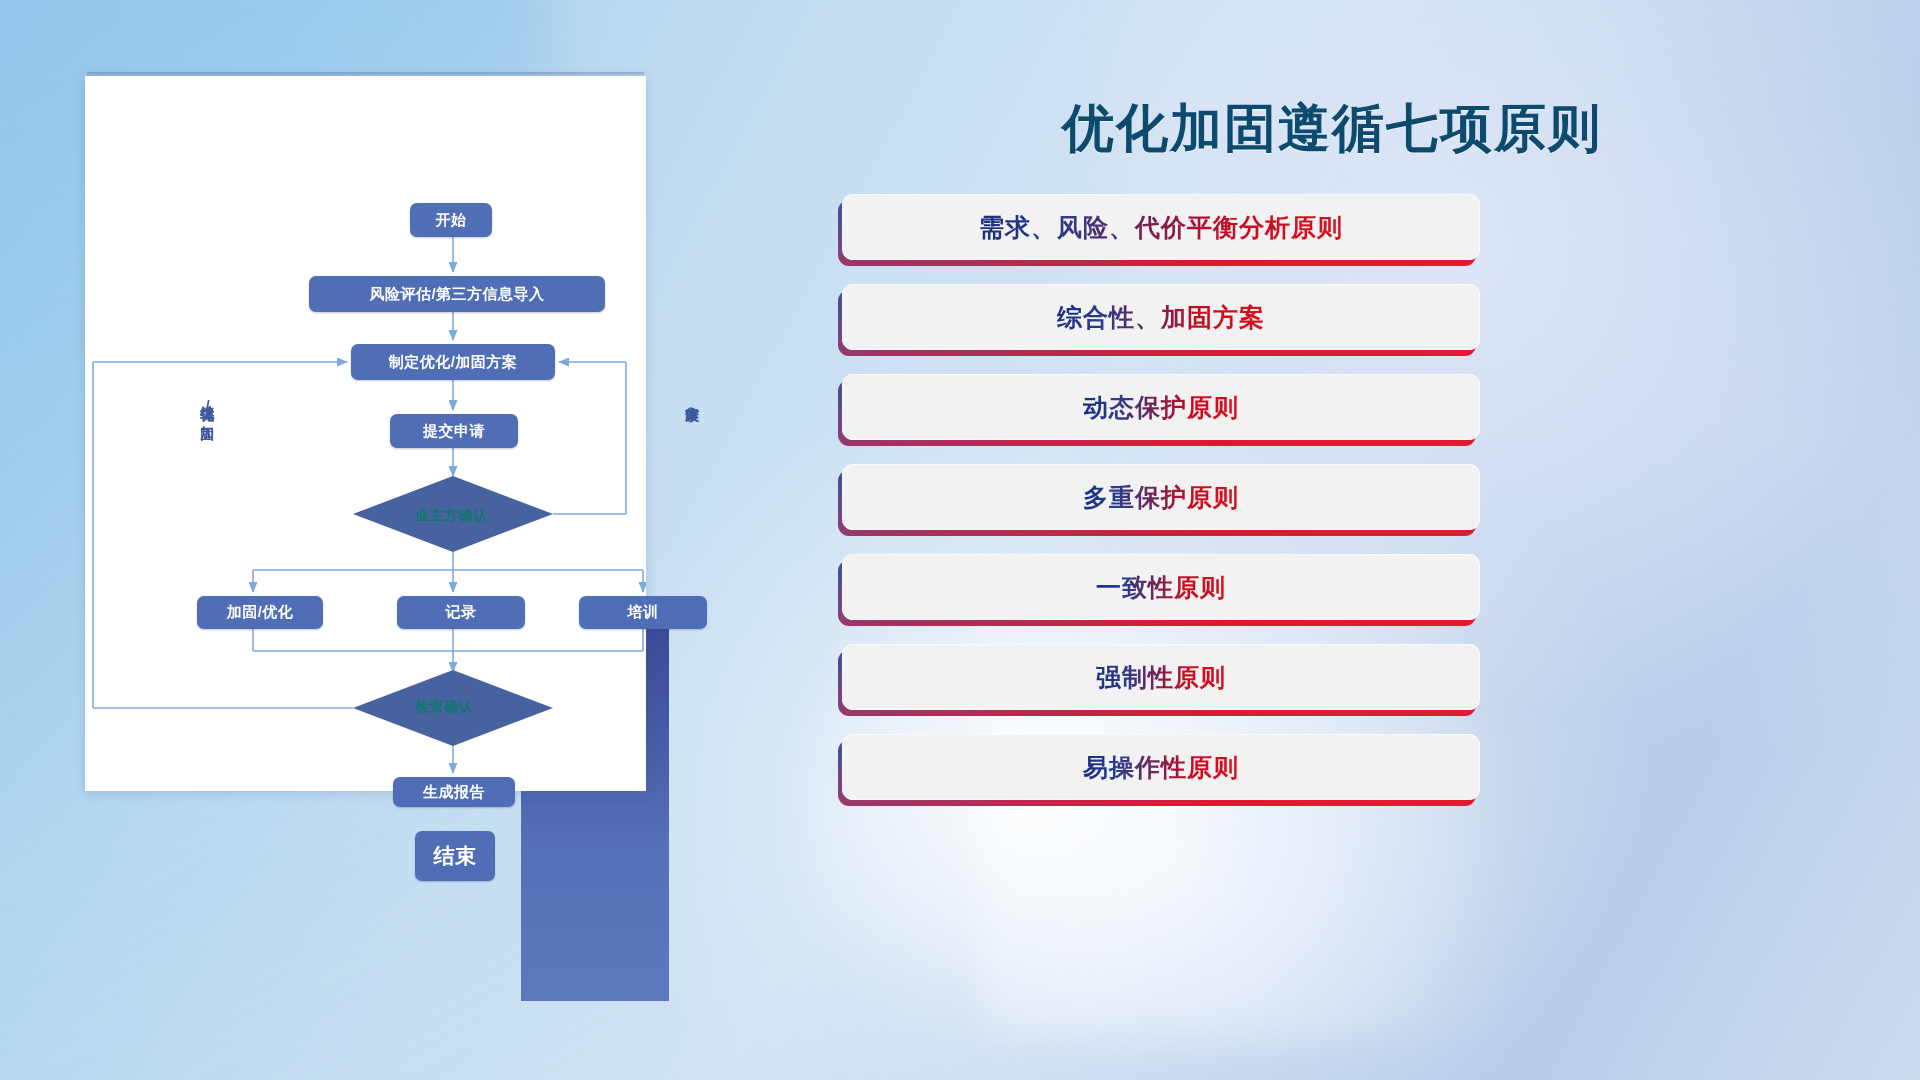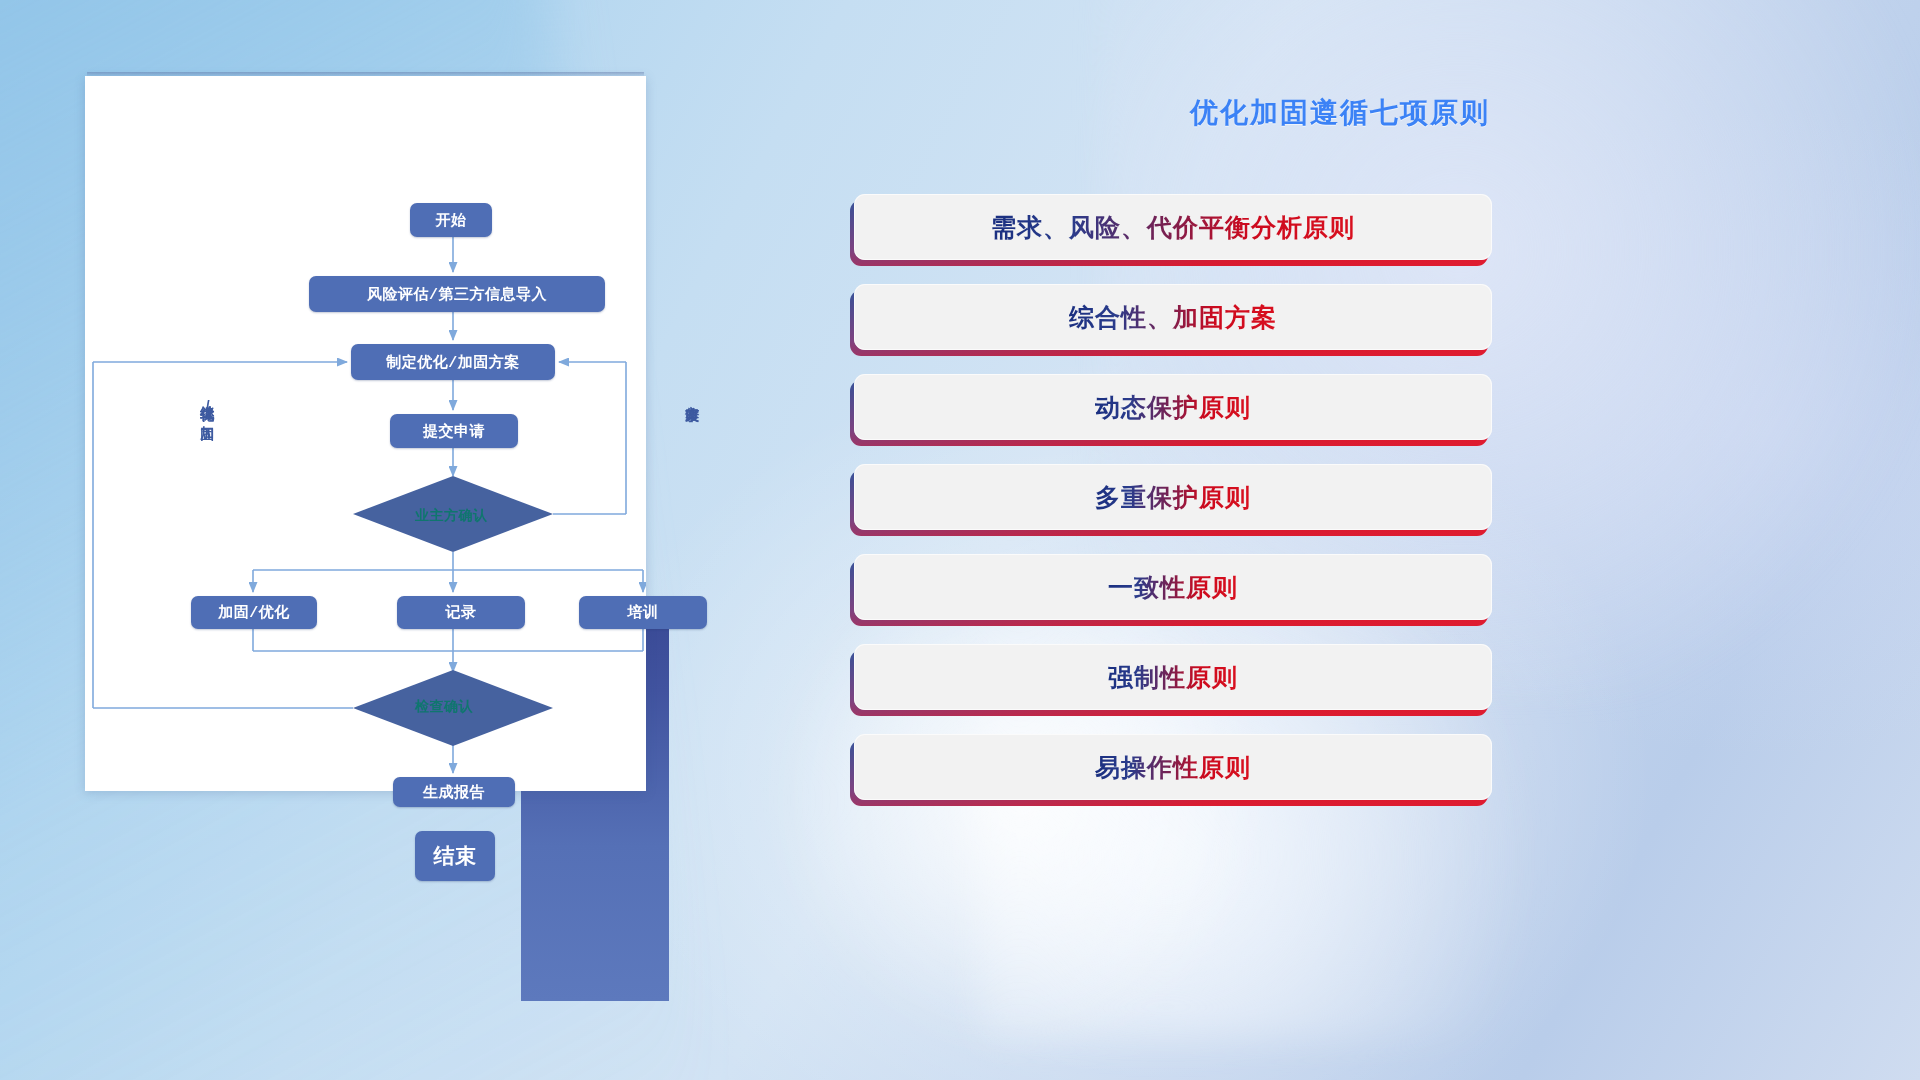--- a/index.html
+++ b/index.html
@@ -74,27 +74,26 @@
   .node {
     position: absolute;
     background: #4f6eb5;
     color: #ffffff;
     border-radius: 7px;
     display: flex; align-items: center; justify-content: center;
     font-weight: bold;
     letter-spacing: .5px;
     white-space: nowrap;
     box-shadow: 0 1px 2px rgba(40,60,110,0.28);
-    font-family: Liberation Mono, monospace;
   }
   .node.n-start   { left: 325px; top: 127px; width: 82px;  height: 34px; font-size: 15px; }
   .node.n-risk    { left: 224px; top: 200px; width: 296px; height: 36px; font-size: 15px; }
   .node.n-plan    { left: 266px; top: 268px; width: 204px; height: 36px; font-size: 15px; text-align: right; }
   .node.n-submit  { left: 305px; top: 338px; width: 128px; height: 34px; font-size: 15px; }
-  .node.n-reinf   { left: 106px; top: 520px; width: 126px; height: 33px; font-size: 15px; }
+  .node.n-reinf   { left: 112px; top: 520px; width: 126px; height: 33px; font-size: 15px; }
   .node.n-record  { left: 305px; top: 520px; width: 128px; height: 33px; font-size: 15px; margin-left: 7px; }
   .node.n-train   { left: 494px; top: 520px; width: 128px; height: 33px; font-size: 15px; }
   .node.n-report  { left: 308px; top: 701px; width: 122px; height: 30px; font-size: 15px; }
   .node.n-end     { left: 330px; top: 755px; width: 80px;  height: 50px; font-size: 21px; }
 
   .diamond-label {
     position: absolute;
     color: #0f766e;
     font-size: 14px;
     font-weight: bold;
@@ -119,32 +118,32 @@
   .vlabel.v-right { left: 600px; top: 318px; }
 
   
   .right-col {
     position: absolute;
     left: 838px; top: 76px;
     width: 980px; height: 940px;
   }
   .page-title {
     position: absolute;
-    left: 12px; top: 18px;
+    left: 4px; top: 18px;
     width: 980px;
     text-align: center;
-    font-size: 28px;
-    font-weight: bold;
-    color: #3b82f6;
+    font-size: 52px;
+    font-weight: bold;
+    color: #0c4a6e;
     letter-spacing: 2px;
     text-shadow: 0 1px 0 rgba(255,255,255,0.6);
   }
   .cards {
     position: absolute;
-    left: 12px; top: 118px;
+    left: 0; top: 118px;
     width: 980px;
   }
   .card-wrap {
     position: relative;
     height: 70px;
     margin-bottom: 20px;
   }
   .card-shadow {
     position: absolute;
     left: 0px; top: 6px;

